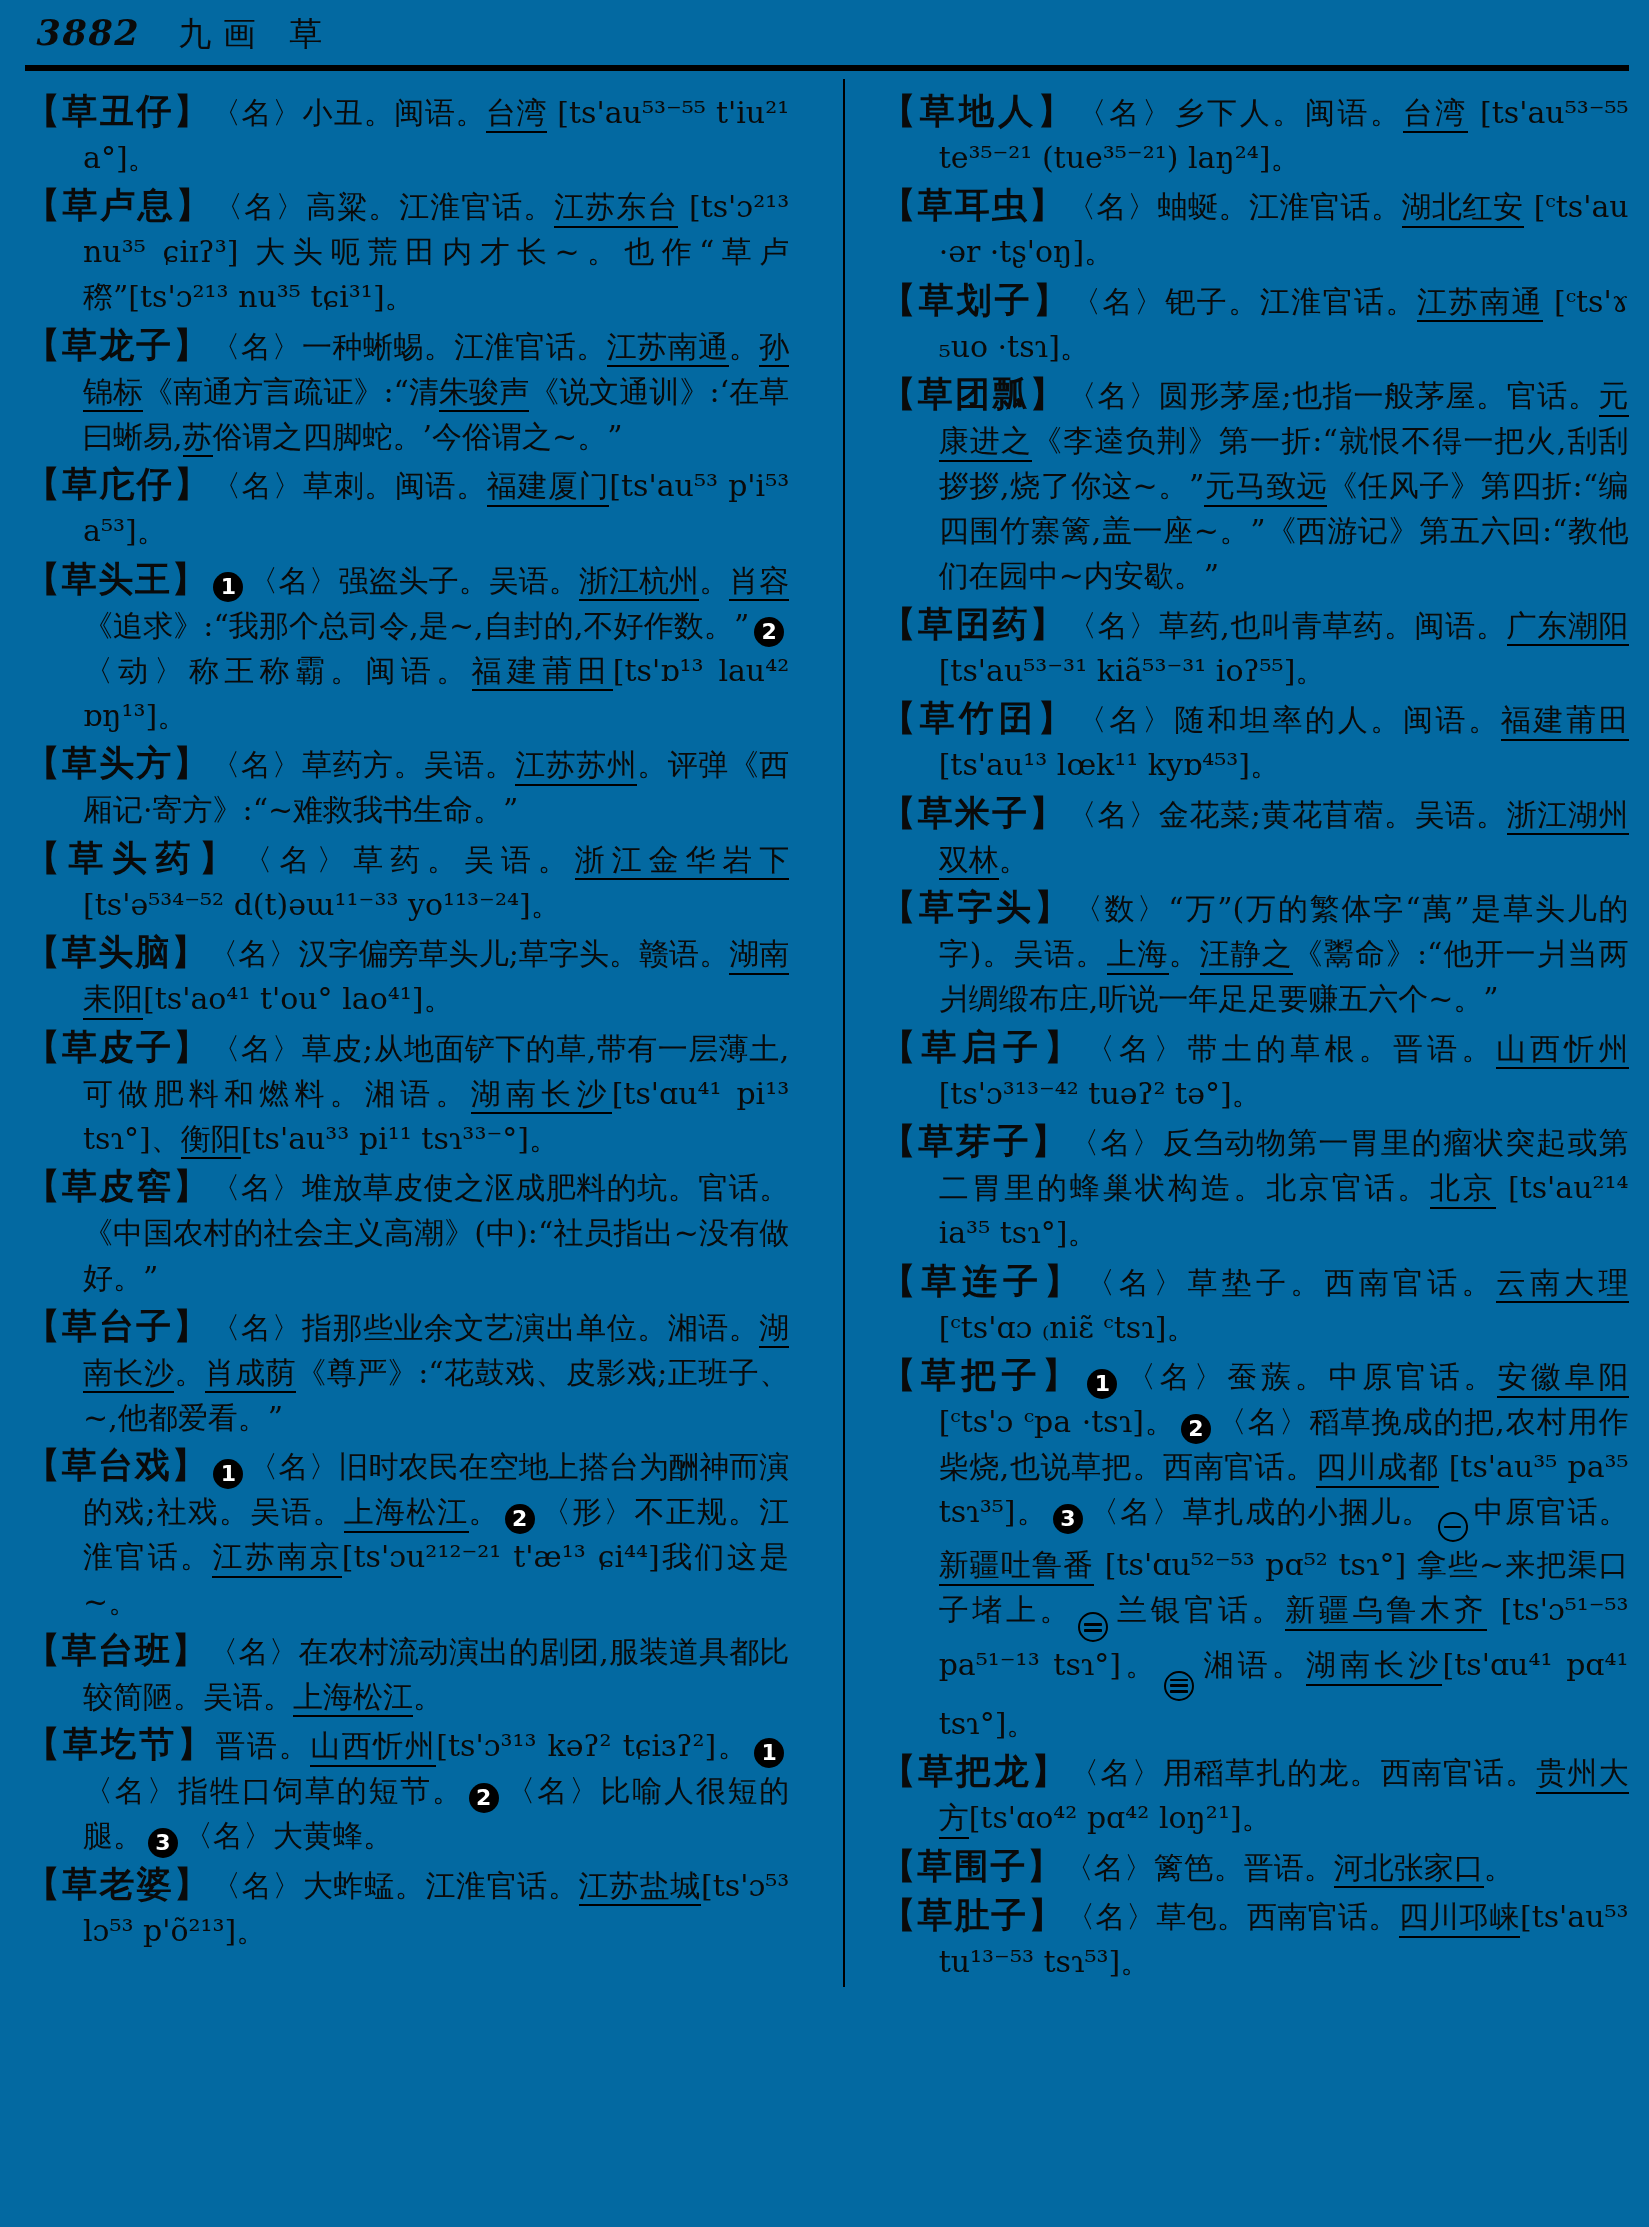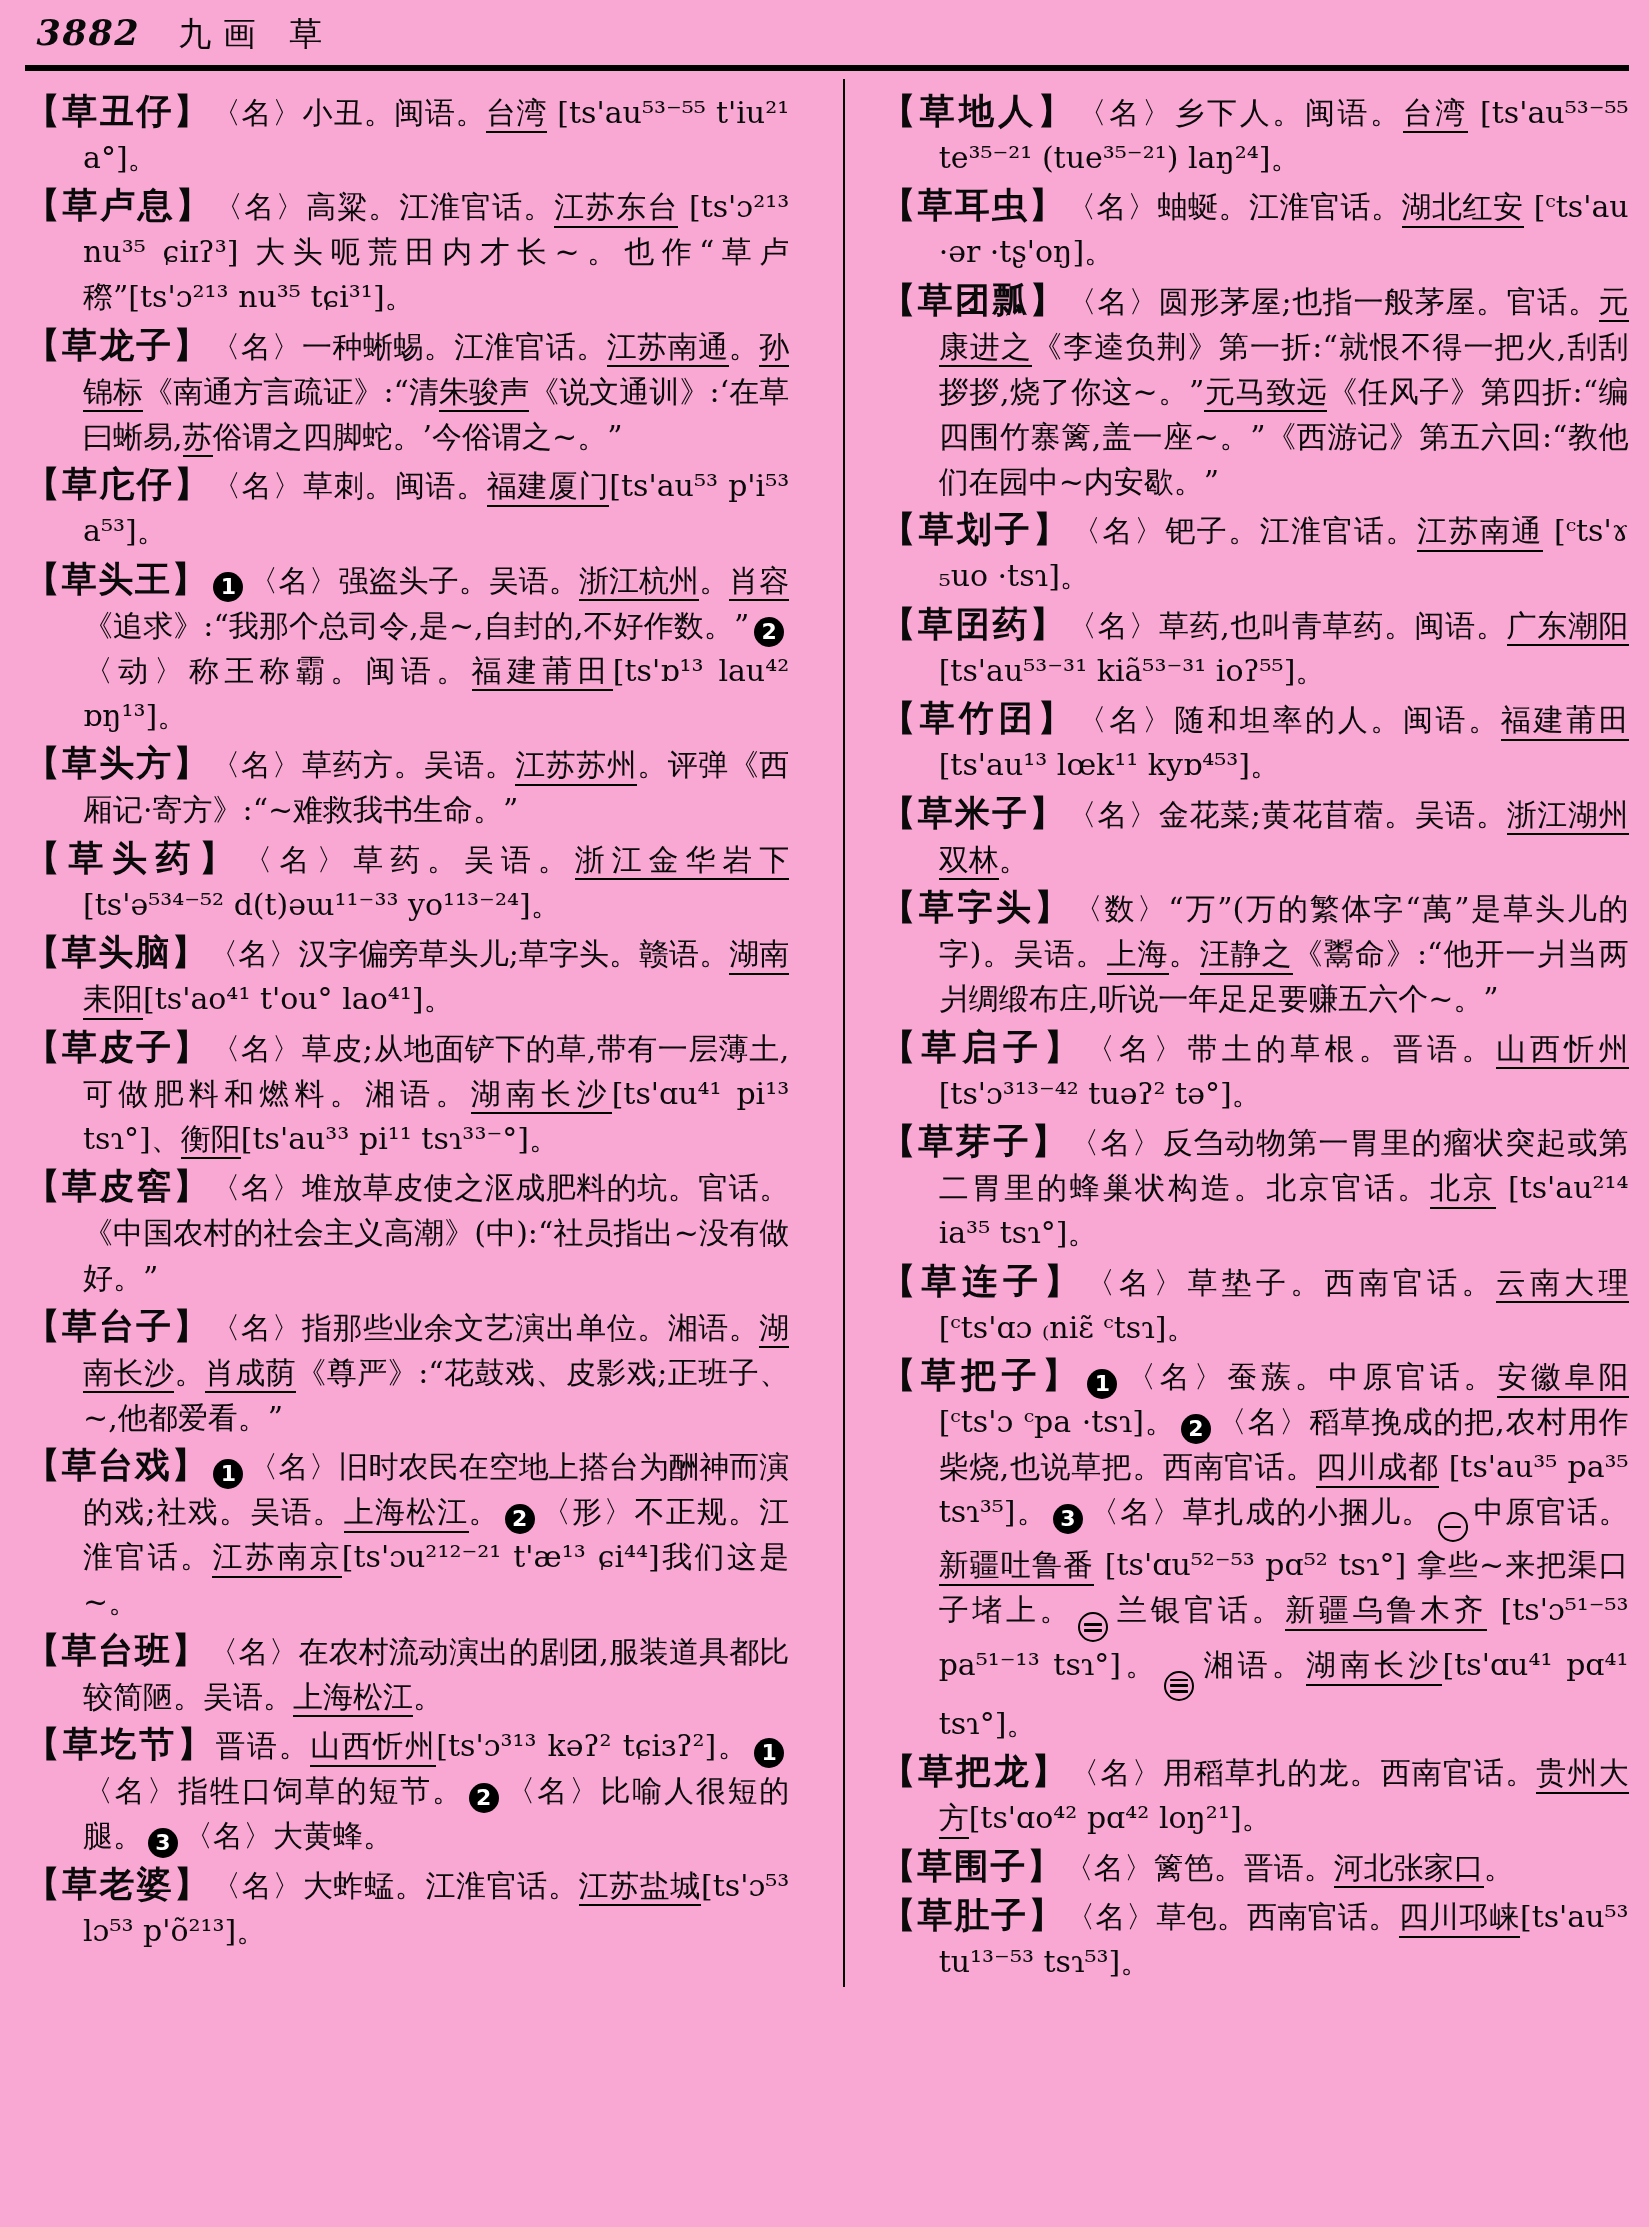--- a/index.html
+++ b/index.html
@@ -1,18 +1,18 @@
 <!DOCTYPE html>
 <html style="font-size:13.2px"><head>
 <meta charset="utf-8">
 <style>
   html,body{margin:0;padding:0;background:#e8e8e4;}
   .page{
     width:1650px;height:2227px;box-sizing:border-box;
-    background:#f9a8d4;color:#0a0a0a;
+    background:#0369a1;color:#0a0a0a;
     font-family:"DejaVu Serif","Liberation Serif",serif;
     padding:6.6px 21.4px 0 25px;overflow:hidden;position:relative;
   }
   .hdr{display:flex;align-items:baseline;gap:38px;padding:5px 0 8.2px 11.5px;}
   .pagenum{font-size:35px;font-weight:bold;font-style:italic;letter-spacing:1.6px;}
   .sect{font-size:33px;font-weight:normal;letter-spacing:11.5px;}
   .hrule{height:5.8px;background:#000;margin:0 0 8.2px 0;}
   .cols{display:flex;align-items:flex-start;}
   .col{width:50%;box-sizing:border-box;padding-top:6.6px;}
   .col-left{padding-right:21.4px;}
@@ -60,22 +60,22 @@
         <p class="entry"><span class="hw">【草皮窖】</span>〈名〉堆放草皮使之沤成肥料的坑。官话。《中国农村的社会主义高潮》(中):“社员指出~没有做好。”</p>
         <p class="entry"><span class="hw">【草台子】</span>〈名〉指那些业余文艺演出单位。湘语。<span class="pn">湖南长沙</span>。<span class="pn">肖成荫</span>《尊严》:“花鼓戏、皮影戏;正班子、~,他都爱看。”</p>
         <p class="entry"><span class="hw">【草台戏】</span><span class="sn">1</span>〈名〉旧时农民在空地上搭台为酬神而演的戏;社戏。吴语。<span class="pn">上海松江</span>。<span class="sn">2</span>〈形〉不正规。江淮官话。<span class="pn">江苏南京</span>[ts'ɔu²¹²⁻²¹ t'æ¹³ ɕi⁴⁴]我们这是~。</p>
         <p class="entry"><span class="hw">【草台班】</span>〈名〉在农村流动演出的剧团,服装道具都比较简陋。吴语。<span class="pn">上海松江</span>。</p>
         <p class="entry"><span class="hw">【草圪节】</span>晋语。<span class="pn">山西忻州</span>[ts'ɔ³¹³ kəʔ² tɕiɜʔ²]。<span class="sn">1</span>〈名〉指牲口饲草的短节。<span class="sn">2</span>〈名〉比喻人很短的腿。<span class="sn">3</span>〈名〉大黄蜂。</p>
         <p class="entry"><span class="hw">【草老婆】</span>〈名〉大蚱蜢。江淮官话。<span class="pn">江苏盐城</span>[ts'ɔ⁵³ lɔ⁵³ p'õ²¹³]。</p>
       </div>
     <div class="col col-right" id="col-right">
         <p class="entry"><span class="hw">【草地人】</span>〈名〉乡下人。闽语。<span class="pn">台湾</span> [ts'au⁵³⁻⁵⁵ te³⁵⁻²¹ (tue³⁵⁻²¹) laŋ²⁴]。</p>
         <p class="entry"><span class="hw">【草耳虫】</span>〈名〉蚰蜒。江淮官话。<span class="pn">湖北红安</span> [ᶜts'au ·ər ·tʂ'oŋ]。</p>
+        <p class="entry"><span class="hw">【草划子】</span>〈名〉钯子。江淮官话。<span class="pn">江苏南通</span> [ᶜts'ɤ ₅uo ·tsɿ]。</p>
         <p class="entry"><span class="hw">【草团瓢】</span>〈名〉圆形茅屋;也指一般茅屋。官话。<span class="pn">元康进之</span>《李逵负荆》第一折:“就恨不得一把火,刮刮拶拶,烧了你这~。”<span class="pn">元马致远</span>《任风子》第四折:“编四围竹寨篱,盖一座~。”《西游记》第五六回:“教他们在园中~内安歇。”</p>
-        <p class="entry"><span class="hw">【草划子】</span>〈名〉钯子。江淮官话。<span class="pn">江苏南通</span> [ᶜts'ɤ ₅uo ·tsɿ]。</p>
         <p class="entry"><span class="hw">【草囝药】</span>〈名〉草药,也叫青草药。闽语。<span class="pn">广东潮阳</span>[ts'au⁵³⁻³¹ kiã⁵³⁻³¹ ioʔ⁵⁵]。</p>
         <p class="entry"><span class="hw">【草竹囝】</span>〈名〉随和坦率的人。闽语。<span class="pn">福建莆田</span>[ts'au¹³ lœk¹¹ kyɒ⁴⁵³]。</p>
         <p class="entry"><span class="hw">【草米子】</span>〈名〉金花菜;黄花苜蓿。吴语。<span class="pn">浙江湖州双林</span>。</p>
         <p class="entry"><span class="hw">【草字头】</span>〈数〉“万”(万的繁体字“萬”是草头儿的字)。吴语。<span class="pn">上海</span>。<span class="pn">汪静之</span>《鬻命》:“他开一爿当两爿绸缎布庄,听说一年足足要赚五六个~。”</p>
         <p class="entry"><span class="hw">【草启子】</span>〈名〉带土的草根。晋语。<span class="pn">山西忻州</span>[ts'ɔ³¹³⁻⁴² tuəʔ² tə°]。</p>
         <p class="entry"><span class="hw">【草芽子】</span>〈名〉反刍动物第一胃里的瘤状突起或第二胃里的蜂巢状构造。北京官话。<span class="pn">北京</span> [ts'au²¹⁴ ia³⁵ tsɿ°]。</p>
         <p class="entry"><span class="hw">【草连子】</span>〈名〉草垫子。西南官话。<span class="pn">云南大理</span>[ᶜts'ɑɔ ₍niɛ̃ ᶜtsɿ]。</p>
         <p class="entry"><span class="hw">【草把子】</span><span class="sn">1</span>〈名〉蚕蔟。中原官话。<span class="pn">安徽阜阳</span> [ᶜts'ɔ ᶜpa ·tsɿ]。<span class="sn">2</span>〈名〉稻草挽成的把,农村用作柴烧,也说草把。西南官话。<span class="pn">四川成都</span> [ts'au³⁵ pa³⁵ tsɿ³⁵]。<span class="sn">3</span>〈名〉草扎成的小捆儿。<span class="cs">
             <i></i>
           </span>中原官话。<span class="pn">新疆吐鲁番</span> [ts'ɑu⁵²⁻⁵³ pɑ⁵² tsɿ°] 拿些~来把渠口子堵上。<span class="cs">

